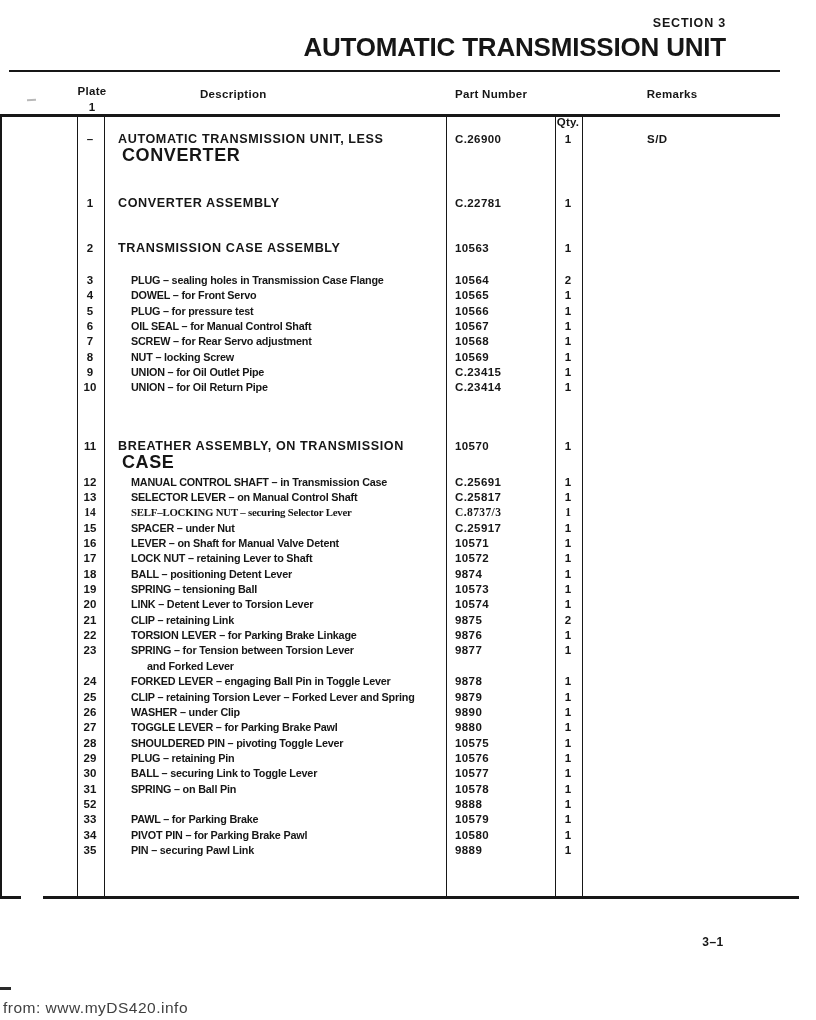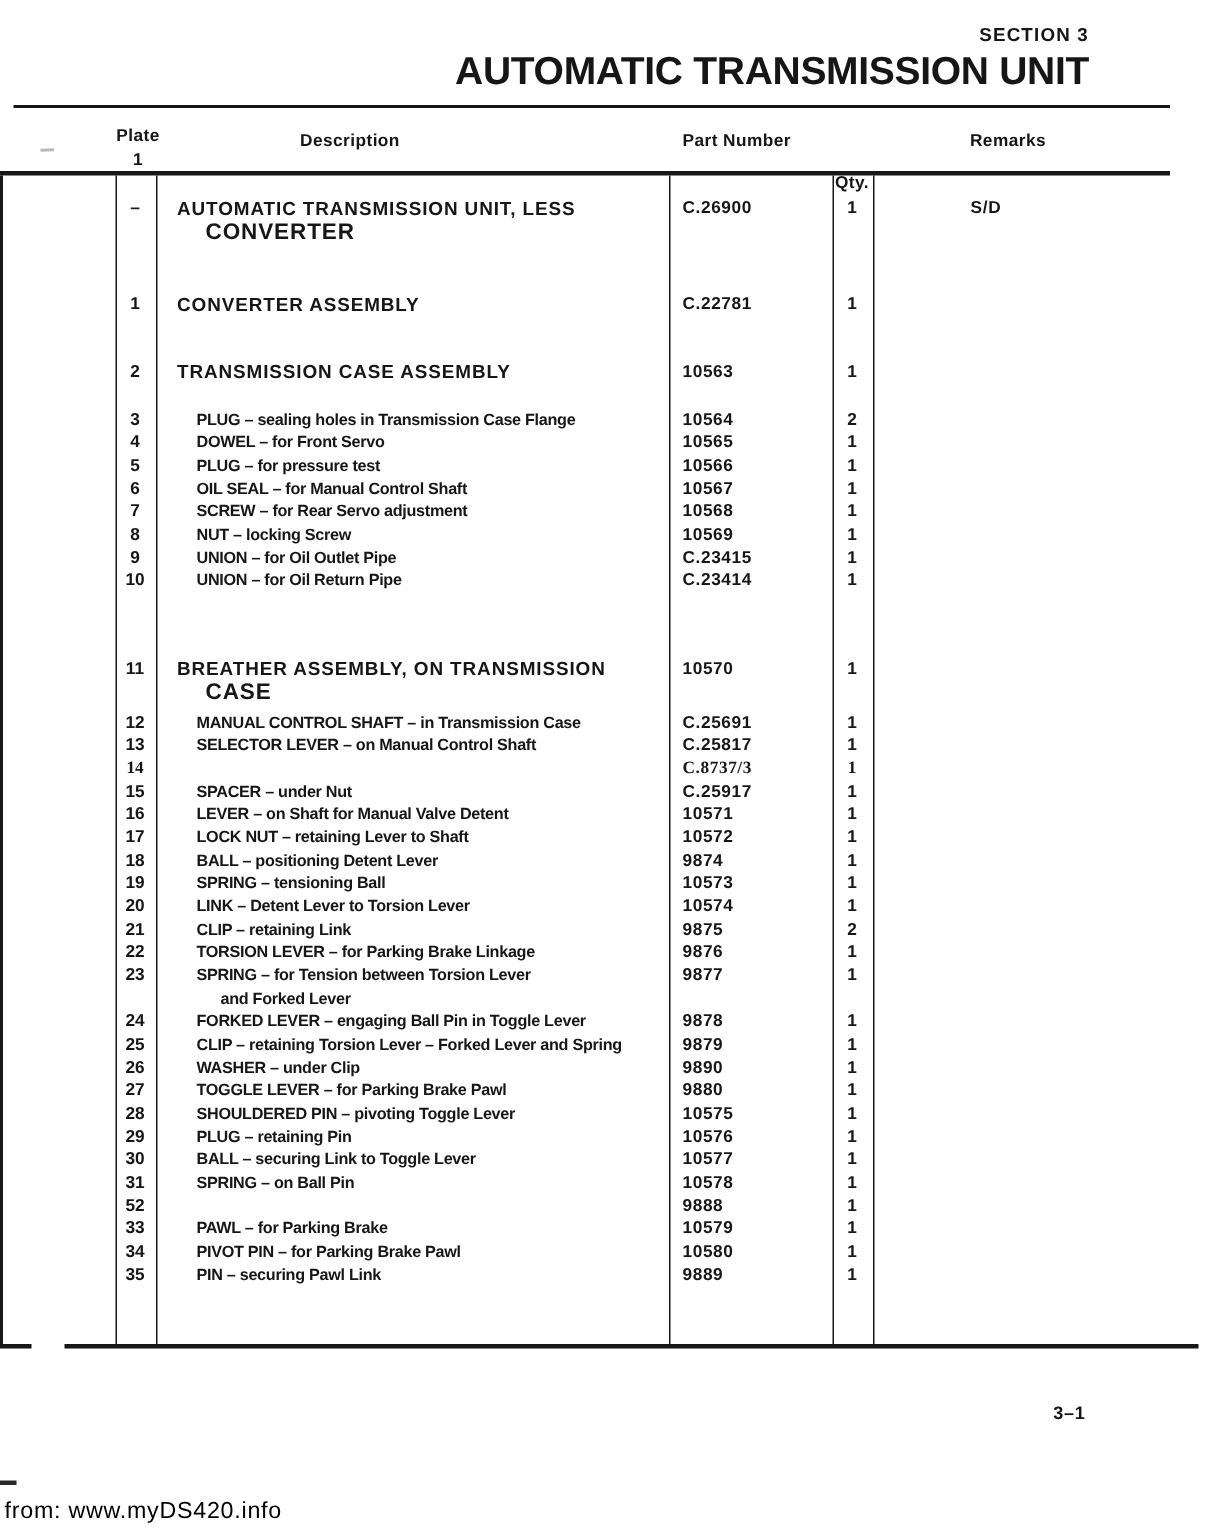--- a/index.html
+++ b/index.html
@@ -35,27 +35,27 @@
   #h-part{left:455px;top:88px;}
   #h-qty{left:552px;top:88px;width:32px;text-align:center;margin-top:28px;}
   #h-remarks{left:640px;top:88px;width:64px;text-align:center;}
   
   .row{position:absolute;left:0;width:816px;height:16px;}
   .cell{position:absolute;top:0;height:16px;line-height:16px;white-space:nowrap;font-weight:bold;}
   .cell.plate{left:76.5px;width:27px;text-align:center;font-size:11.5px;}
   .cell.desc{left:131px;font-size:10.8px;letter-spacing:-0.2px;}
   .row.main .cell.desc{left:118px;font-size:12.6px;letter-spacing:0.6px;}
   .cell.desc2{position:absolute;top:16px;left:147px;height:16px;line-height:16px;white-space:nowrap;font-weight:bold;font-size:10.8px;letter-spacing:-0.2px;}
-  .row.main .cell.desc2{left:137px;font-size:15px;letter-spacing:0.6px;}
+  .row.main .cell.desc2{left:122px;font-size:18px;letter-spacing:0.6px;}
   .cell.part{left:455px;font-size:11.5px;letter-spacing:0.4px;}
   .cell.qty{left:554px;width:28px;text-align:center;font-size:11.5px;}
   .cell.remarks{left:647px;font-size:11.5px;letter-spacing:0.5px;}
   
   .page-number{position:absolute;left:698px;top:935px;width:30px;text-align:center;font-size:12px;font-weight:bold;letter-spacing:0.5px;}
-  .watermark{position:absolute;left:3px;top:999px;font-size:15.5px;color:#000000;letter-spacing:0.5px;white-space:nowrap;}
+  .watermark{position:absolute;left:3px;top:999px;font-size:15.5px;color:#404040;letter-spacing:0.5px;white-space:nowrap;}
   
   .artifact-dash{position:absolute;left:27px;top:99px;width:9px;height:2px;background:#b9b9b9;transform:rotate(-3deg);}
   .artifact-mark{position:absolute;left:0px;top:987px;width:11px;height:3px;background:#2a2a2a;}
 </style>
 </head>
 <body>
 
 <div class="section-label">SECTION 3</div>
 <div class="page-title">AUTOMATIC TRANSMISSION UNIT</div>
 
@@ -160,20 +160,21 @@
       <div class="cell qty">1</div>
     </div>
     <div class="row sub" style="top: 489px;">
       <div class="cell plate">13</div>
       <div class="cell desc">SELECTOR LEVER – on Manual Control Shaft</div>
       <div class="cell part">C.25817</div>
       <div class="cell qty">1</div>
     </div>
     <div class="row sub" style="top: 504px; font-family: Liberation Serif, serif;">
       <div class="cell plate">14</div>
+      <div class="cell desc">SELF–LOCKING NUT – securing Selector Lever</div>
       <div class="cell part">C.8737/3</div>
       <div class="cell qty">1</div>
     </div>
     <div class="row sub" style="top: 520px;">
       <div class="cell plate">15</div>
       <div class="cell desc">SPACER – under Nut</div>
       <div class="cell part">C.25917</div>
       <div class="cell qty">1</div>
     </div>
     <div class="row sub" style="top: 535px;">

